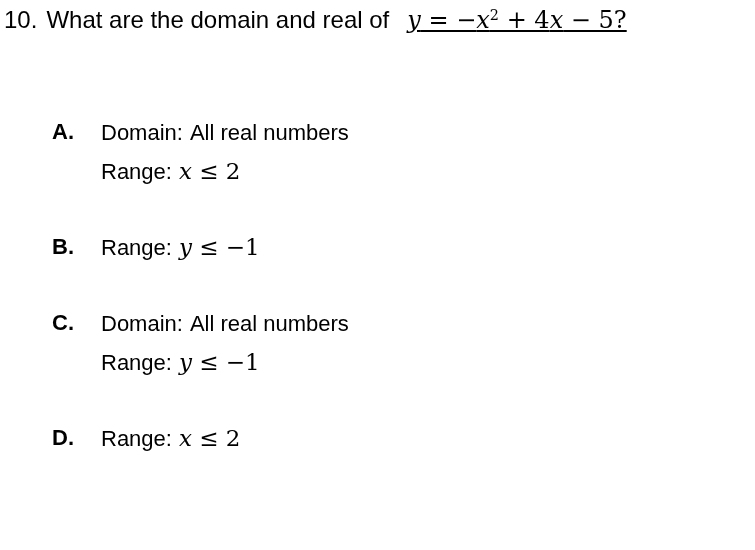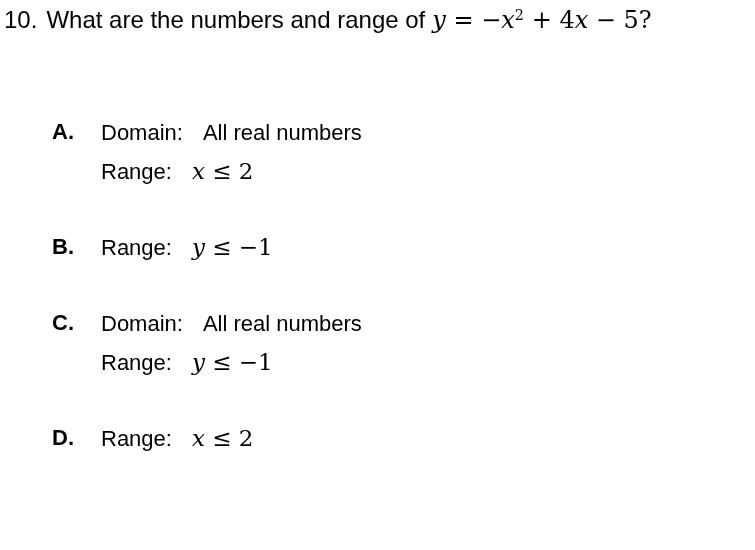--- a/index.html
+++ b/index.html
@@ -16,21 +16,21 @@
     padding: 2px 16px 0 4px;
   }
   .title-row {
     display: flex;
     align-items: baseline;
     font-size: 24px;
     line-height: 36px;
     white-space: nowrap;
   }
   .q-num { margin-right: 9px; }
-  .equation { margin-left: 7px; }
+  .equation { margin-left: 18px; text-decoration: underline; }
   .math {
     font-family: "DejaVu Serif", serif;
     font-size: 24px;
   }
   .math.var { font-style: italic; }
   .sup {
     font-size: 0.6em;
     vertical-align: baseline;
     position: relative;
     top: -0.55em;
@@ -45,34 +45,34 @@
     display: flex;
     align-items: flex-start;
     font-size: 22px;
     line-height: 38px;
   }
   .letter {
     font-weight: 700;
     width: 49px;
     flex: 0 0 49px;
   }
-  .opt-line .label { margin-right: 20px; }
+  .opt-line .label { margin-right: 7px; }
   .opt-line .math {
     font-size: 23px;
     white-space: pre;
   }
 </style>
 </head>
 <body>
 
 <div class="page">
 
   <div class="title-row">
     <span class="q-num">10.</span>
-    <span>What are the numbers and range of</span>
+    <span>What are the domain and real of</span>
     <span class="equation"><span class="math var">y</span><span class="math"> = −</span><span class="math var">x</span><span class="math sup">2</span><span class="math"> + 4</span><span class="math var">x</span><span class="math"> − 5?</span></span>
   </div>
 
   <div class="options">
 
     <div class="option">
       <span class="letter">A.</span>
       <div class="opt-body">
         <div class="opt-line">
           <span class="label">Domain:</span><span>All real numbers</span><span class="math var"></span><span class="math"></span>

